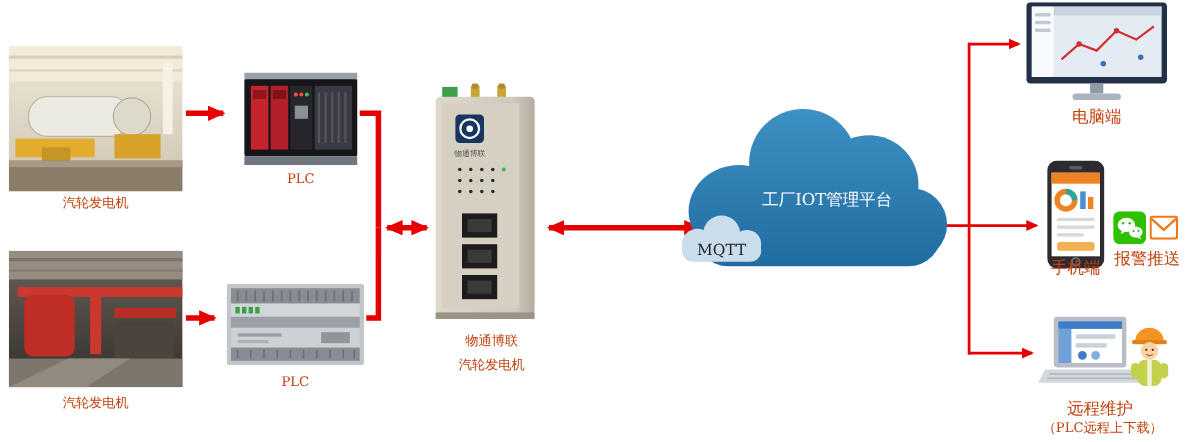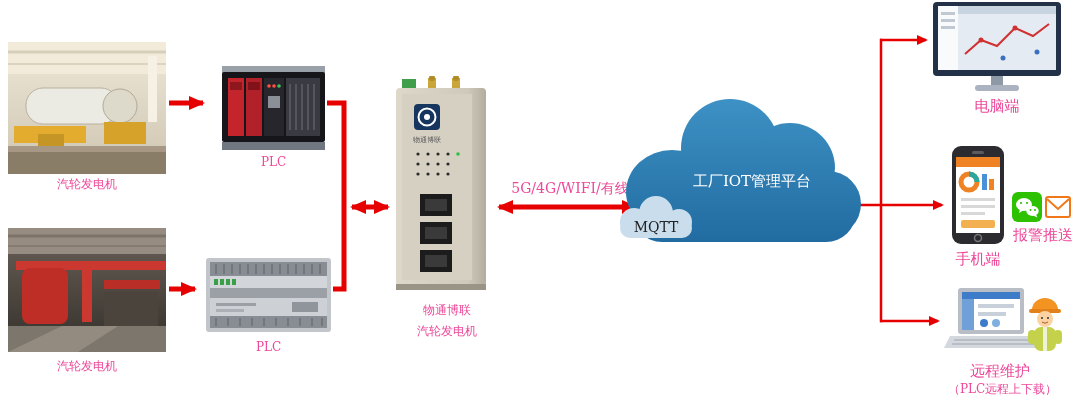--- a/index.html
+++ b/index.html
@@ -1,19 +1,19 @@
 <!DOCTYPE html>
 <html><head>
 <meta charset="utf-8">
 <style>
   html,body{margin:0;padding:0;background:#ffffff;}
   .canvas{position:relative;width:1080px;height:402px;background:#ffffff;overflow:hidden;
           font-family:"DejaVu Serif","Liberation Serif",serif;}
   .abs{position:absolute;}
-  .label{position:absolute;color:#ec4899;text-align:center;
+  .label{position:absolute;color:#c2410c;text-align:center;
          font-family:"DejaVu Serif","Liberation Serif",serif;}
   .lbl16{font-size:12px;}
   .lbl15{font-size:15px;}
   .lbl14{font-size:14px;}
   .lbl13{font-size:15px;}
   .lbl12{font-size:12px;}
   svg{display:block;}
 </style>
 </head>
 <body>
@@ -196,21 +196,20 @@
       <rect x="26" y="174" width="32" height="22" fill="#1c1c1c"></rect>
       <rect x="31" y="179" width="22" height="12" fill="#3a3a3a"></rect>
     </g>
     <rect x="2" y="208" width="90" height="6" fill="#9a9486"></rect>
   </svg>
   <div class="label lbl16" style="left:387px;top:300px;width:120px;line-height:21px;">
     <div>物通博联</div>
     <div>汽轮发电机</div>
   </div>
 
-  <div class="label lbl14" style="left:490px;top:180px;width:160px;">5G/4G/WIFI/有线</div>
 
   <svg class="abs" style="left:612px;top:92px;" width="256" height="170" viewBox="0 0 256 170">
     <defs>
       <linearGradient id="cg" gradientUnits="userSpaceOnUse" x1="0" y1="0" x2="0" y2="170">
         <stop offset="0" stop-color="#3f93c6"></stop>
           <stop offset="1" stop-color="#1d669c"></stop>
       </linearGradient>
     </defs>
     <g fill="url(#cg)">
       <ellipse cx="60" cy="100" rx="46" ry="42"></ellipse>
@@ -274,21 +273,21 @@
     <ellipse cx="20.5" cy="19" rx="6.2" ry="5" fill="#ffffff"></ellipse>
     <polygon points="24,22.5 25.5,25.5 21,23.5" fill="#ffffff"></polygon>
     <circle cx="18.5" cy="18" r="1" fill="#2dc100"></circle>
     <circle cx="23" cy="18" r="1" fill="#2dc100"></circle>
   </svg>
   <svg class="abs" style="left:1045px;top:196px;" width="26" height="22" viewBox="0 0 26 22">
     <rect x="1" y="1" width="24" height="20" rx="2" fill="#ffffff" stroke="#f07818" stroke-width="2"></rect>
     <polyline points="2,3 13,13 24,3" fill="none" stroke="#f07818" stroke-width="2"></polyline>
   </svg>
   <div class="label lbl13" style="left:1008px;top:226px;width:70px;">报警推送</div>
-  <div class="label lbl15" style="left:938px;top:250px;width:80px;">手机端</div>
+  <div class="label lbl15" style="left:938px;top:234px;width:80px;">手机端</div>
 
   <svg class="abs" style="left:944px;top:286px;" width="122" height="72" viewBox="0 0 122 72">
     <rect x="14" y="2" width="66" height="46" rx="3" fill="#b9bec6"></rect>
     <rect x="18" y="6" width="58" height="38" fill="#ffffff"></rect>
     <rect x="18" y="6" width="58" height="7" fill="#3d7cc9"></rect>
     <rect x="18" y="13" width="12" height="31" fill="#6fa0d8"></rect>
     <rect x="34" y="18" width="36" height="4" fill="#c8d0da"></rect>
     <rect x="34" y="26" width="28" height="4" fill="#c8d0da"></rect>
     <circle cx="40" cy="37" r="4" fill="#3d7cc9"></circle>
     <circle cx="52" cy="37" r="4" fill="#7fb0e0"></circle>

